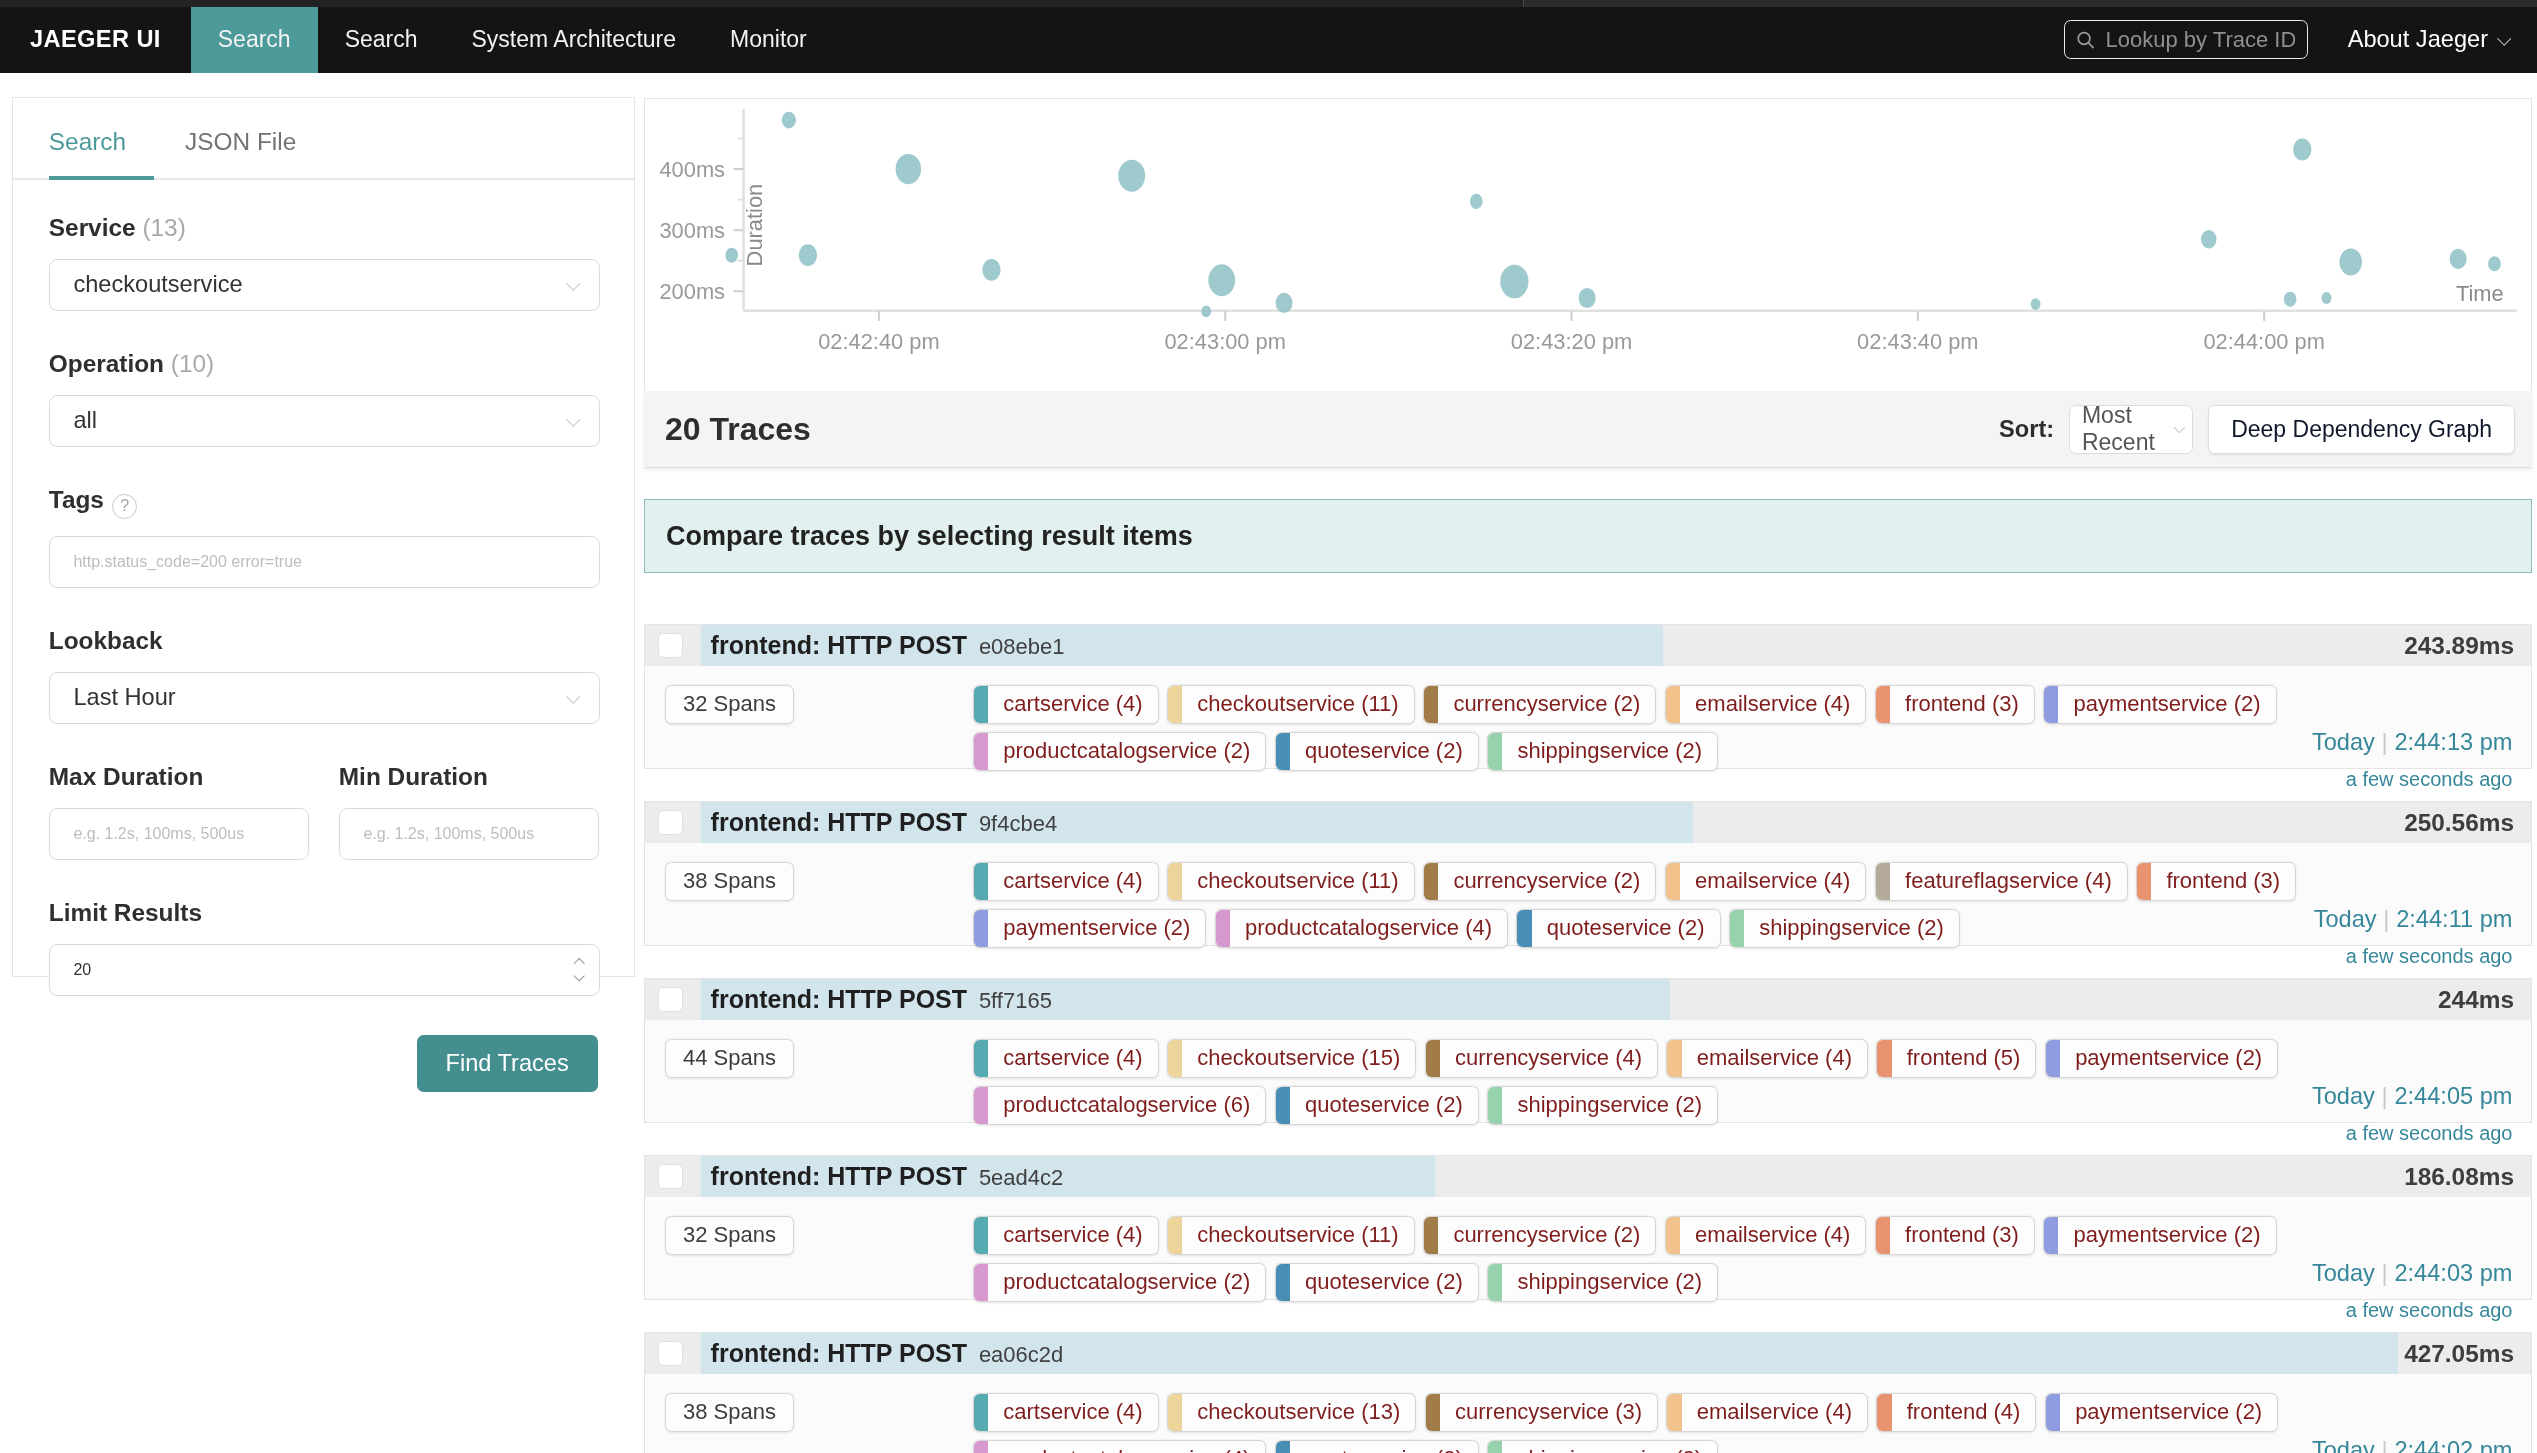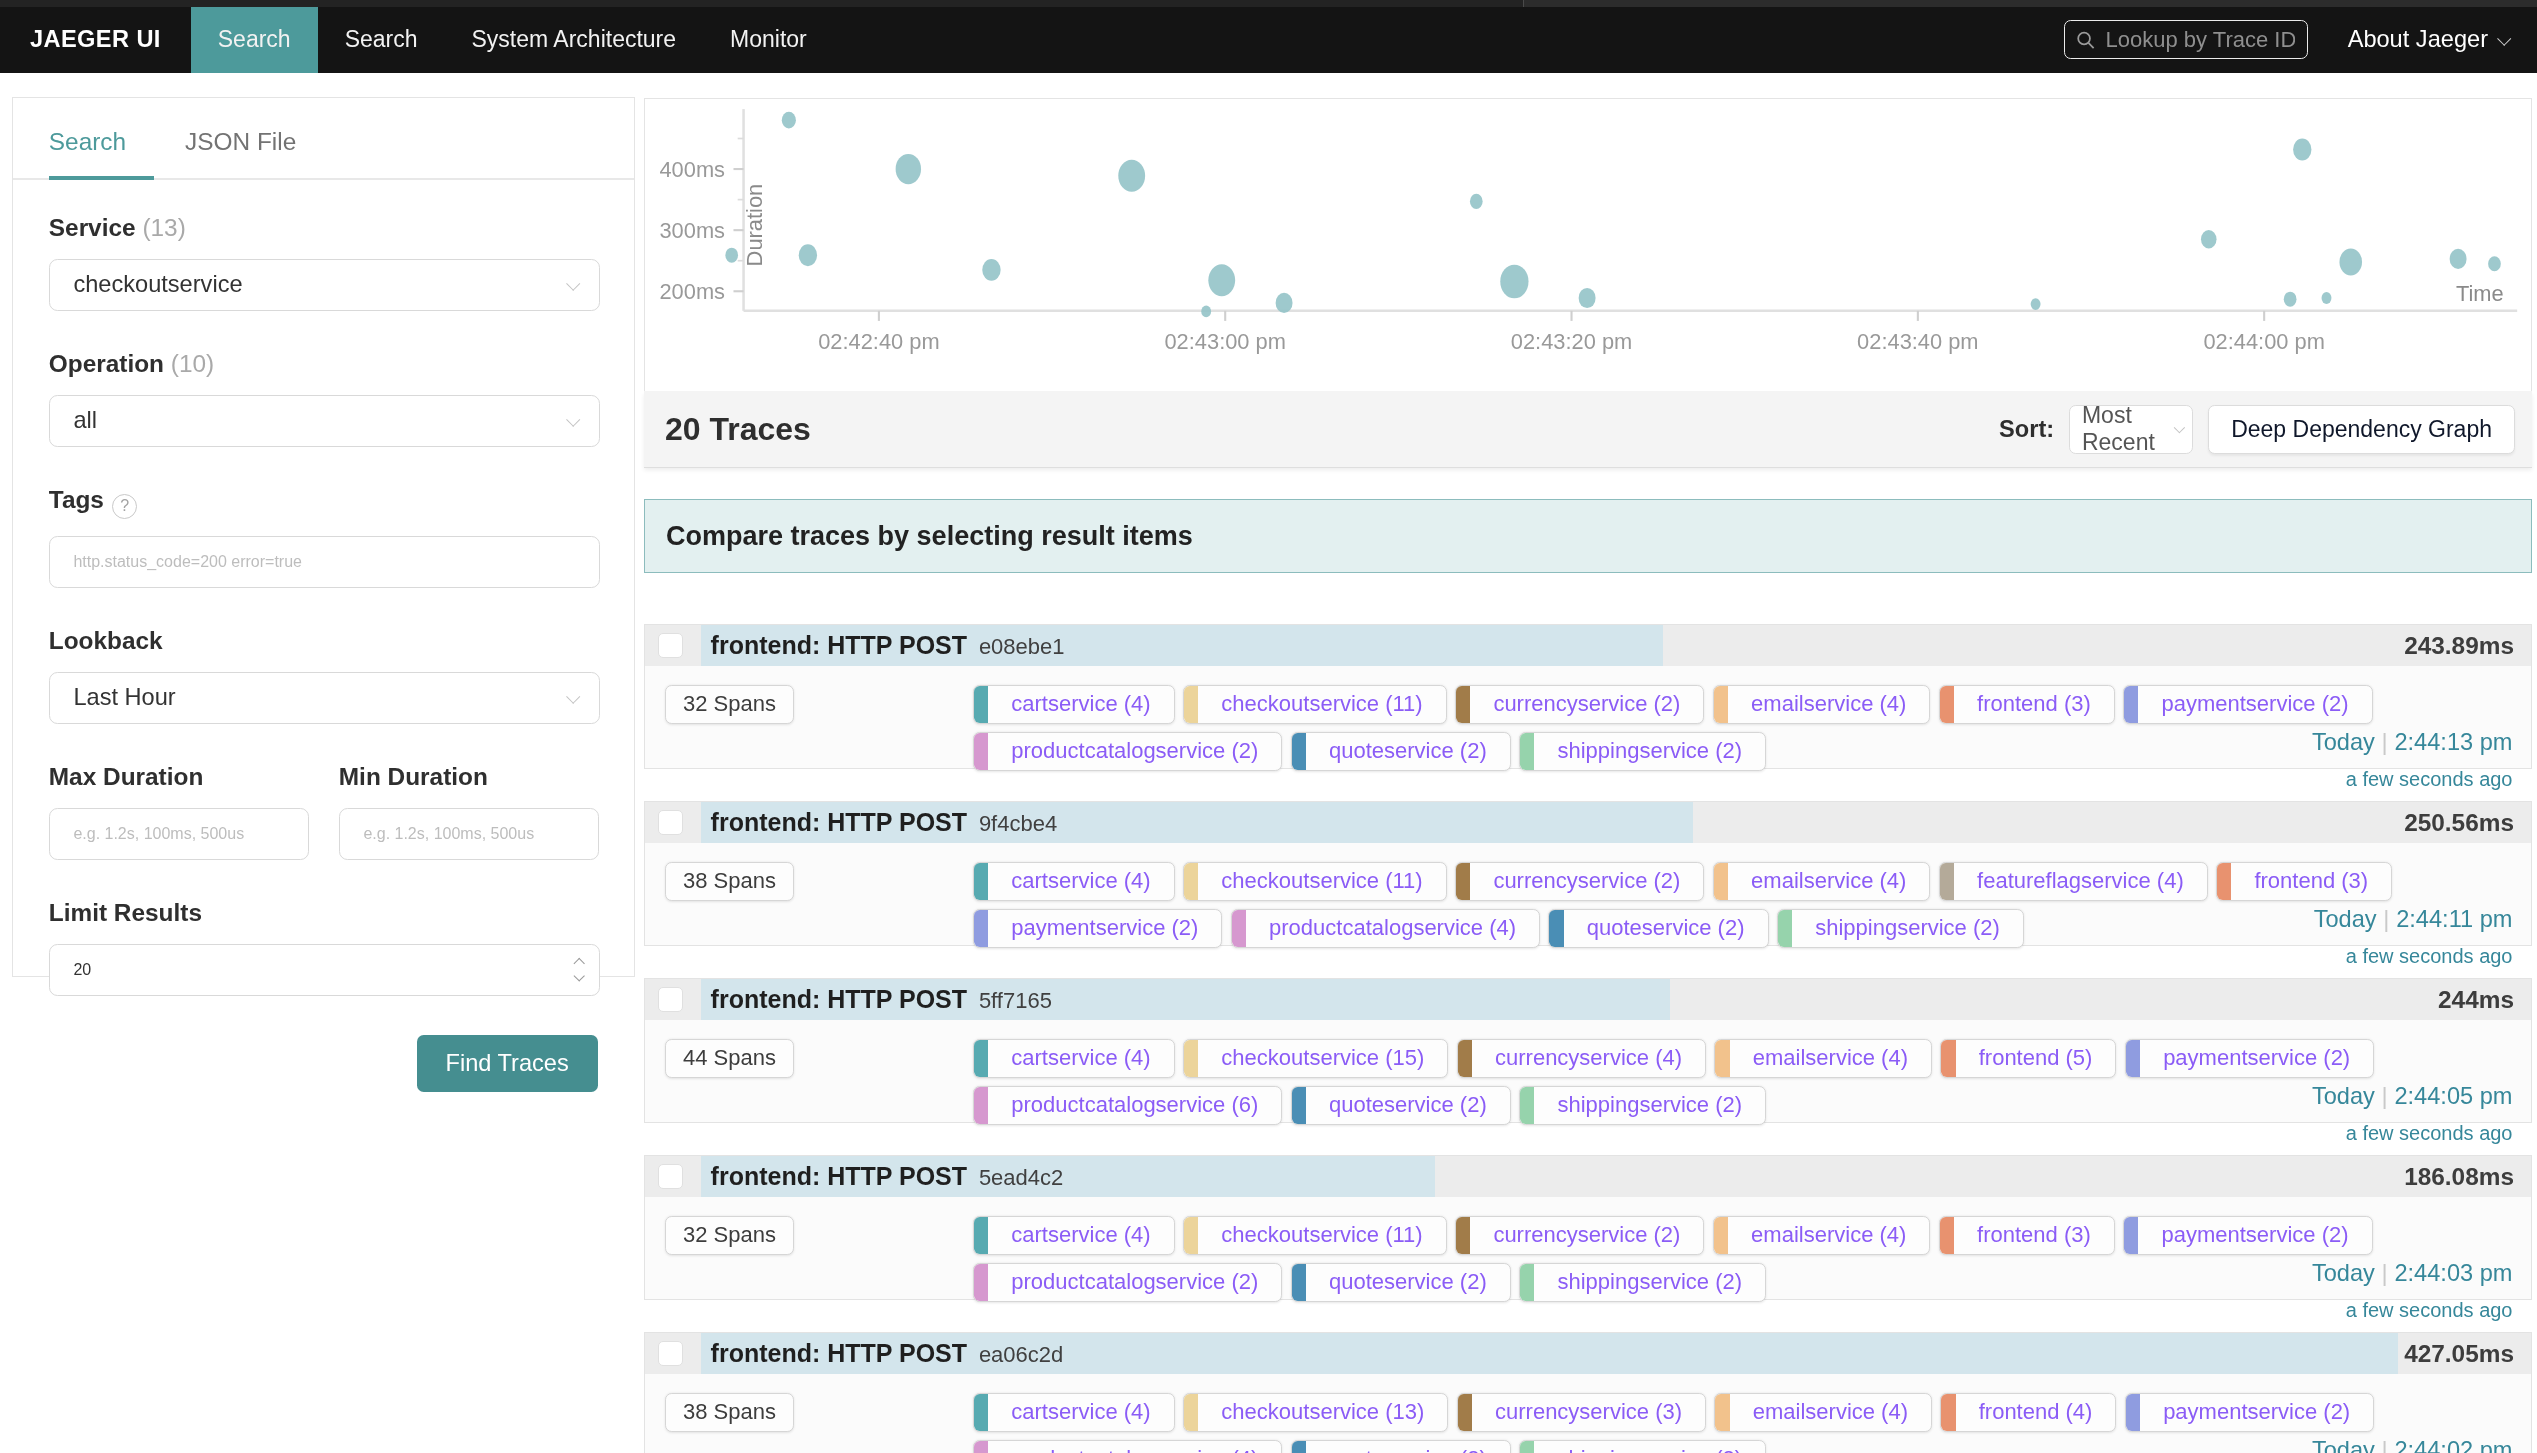--- a/index.html
+++ b/index.html
@@ -74,21 +74,21 @@
   .t-check { position:relative; z-index:2; width:25px; height:25px; background:#fff; border:0.8px solid #e0e0e0; border-radius:5px; margin-left:12.6px; cursor:pointer; }
   .t-title { position:relative; z-index:2; font-size:25px; font-weight:700; color:#1f1f1f; margin-left:28px; cursor:pointer; }
   .t-id { font-size:22px; font-weight:400; color:#404040; margin-left:11.8px; }
   .t-duration { position:relative; z-index:2; margin-left:auto; margin-right:17px; font-size:24.4px; color:#3d3d3d;font-weight:bold; }
   .t-body { position:relative; height:102px; }
   .spans-pill { position:absolute; left:20px; top:18.5px; height:39px; display:flex; align-items:center; background:#fdfdfd; border:1.7px solid #d6d6d6; border-radius:6.7px; padding:0 17px; font-size:22px; color:#3d3d3d; box-shadow:0 0.8px 2.5px rgba(0,0,0,.10); cursor:pointer; }
   .tag-rows { position:absolute; left:328px; top:18.5px; display:flex; flex-direction:column; gap:8.4px; }
   .tag-row { display:flex; gap:8.4px; }
   .svc-tag { display:flex; align-items:stretch; height:39px; background:#fdfdfd; border:1.7px solid #d6d6d6; border-radius:6.7px; overflow:hidden; box-shadow:0 0.8px 2.5px rgba(0,0,0,.10); cursor:pointer; }
   .svc-stripe { width:14.3px; }
-  .svc-label { display:flex; align-items:center; padding:0 23px; font-size:22px; color:#8b5cf6; }
+  .svc-label { display:flex; align-items:center; padding:0 15px; font-size:22px; color:#7f1d1d; }
   .t-when { position:absolute; right:18.5px; top:15px; text-align:right; }
   .when-line1 { font-size:23.6px; color:#36879a;margin-top:48px; }
   .when-sep { color:#c9c9c9; padding:0 6.7px; }
   .when-line2 { font-size:20px; color:#36879a; margin-top:11.8px; }
 </style>
 </head>
 <body>
 
 <div class="top-strip">
   <div class="right-seg"></div>

